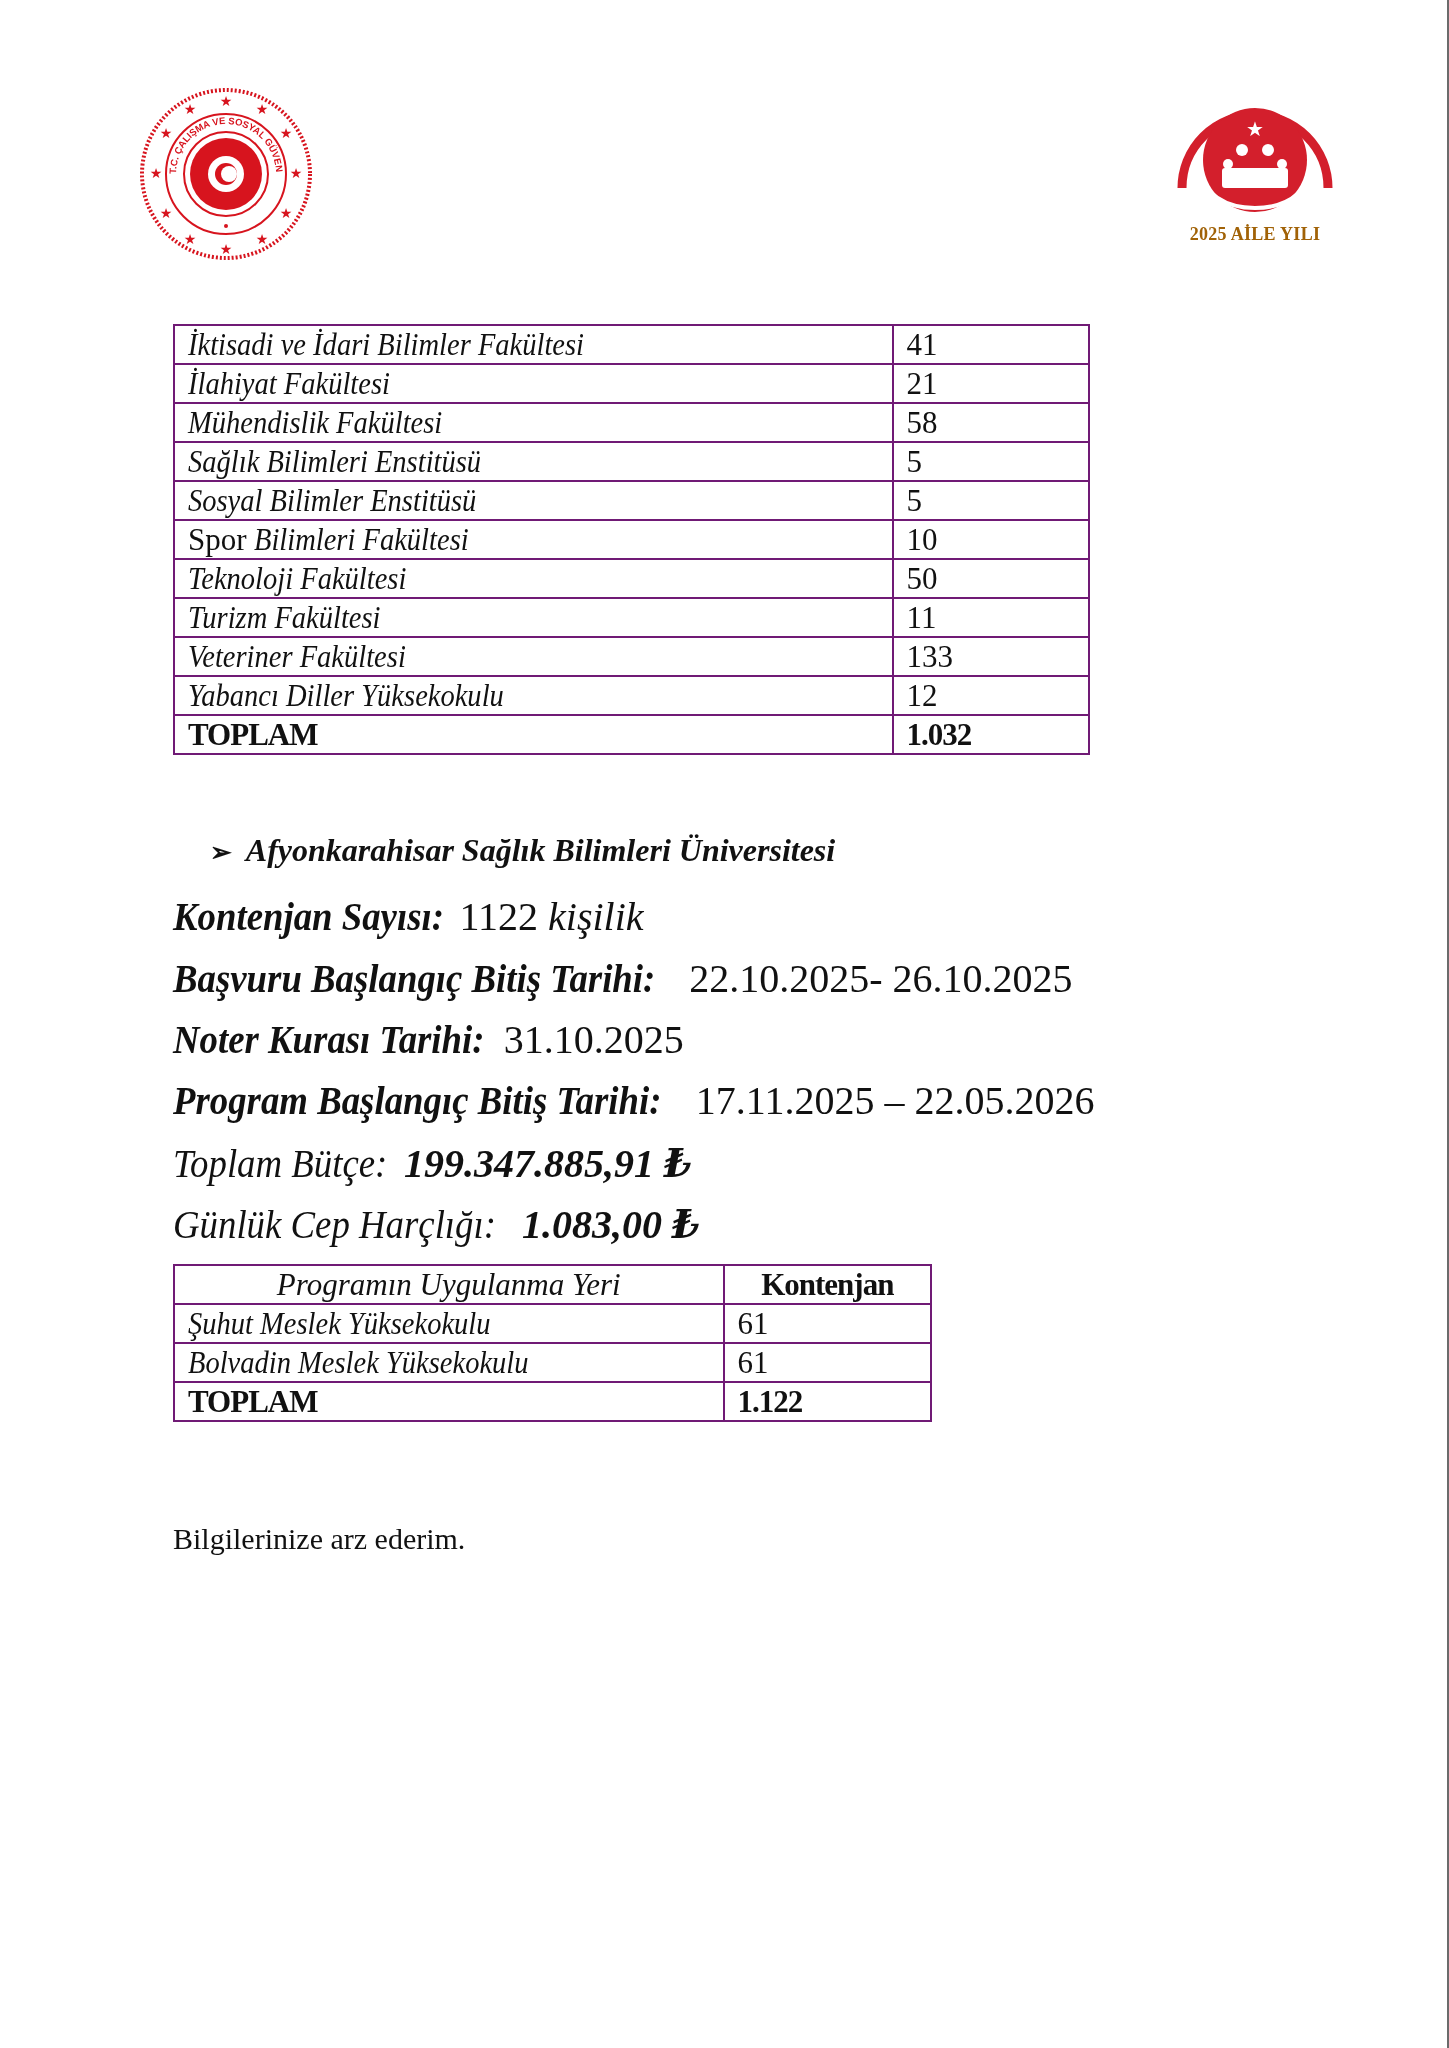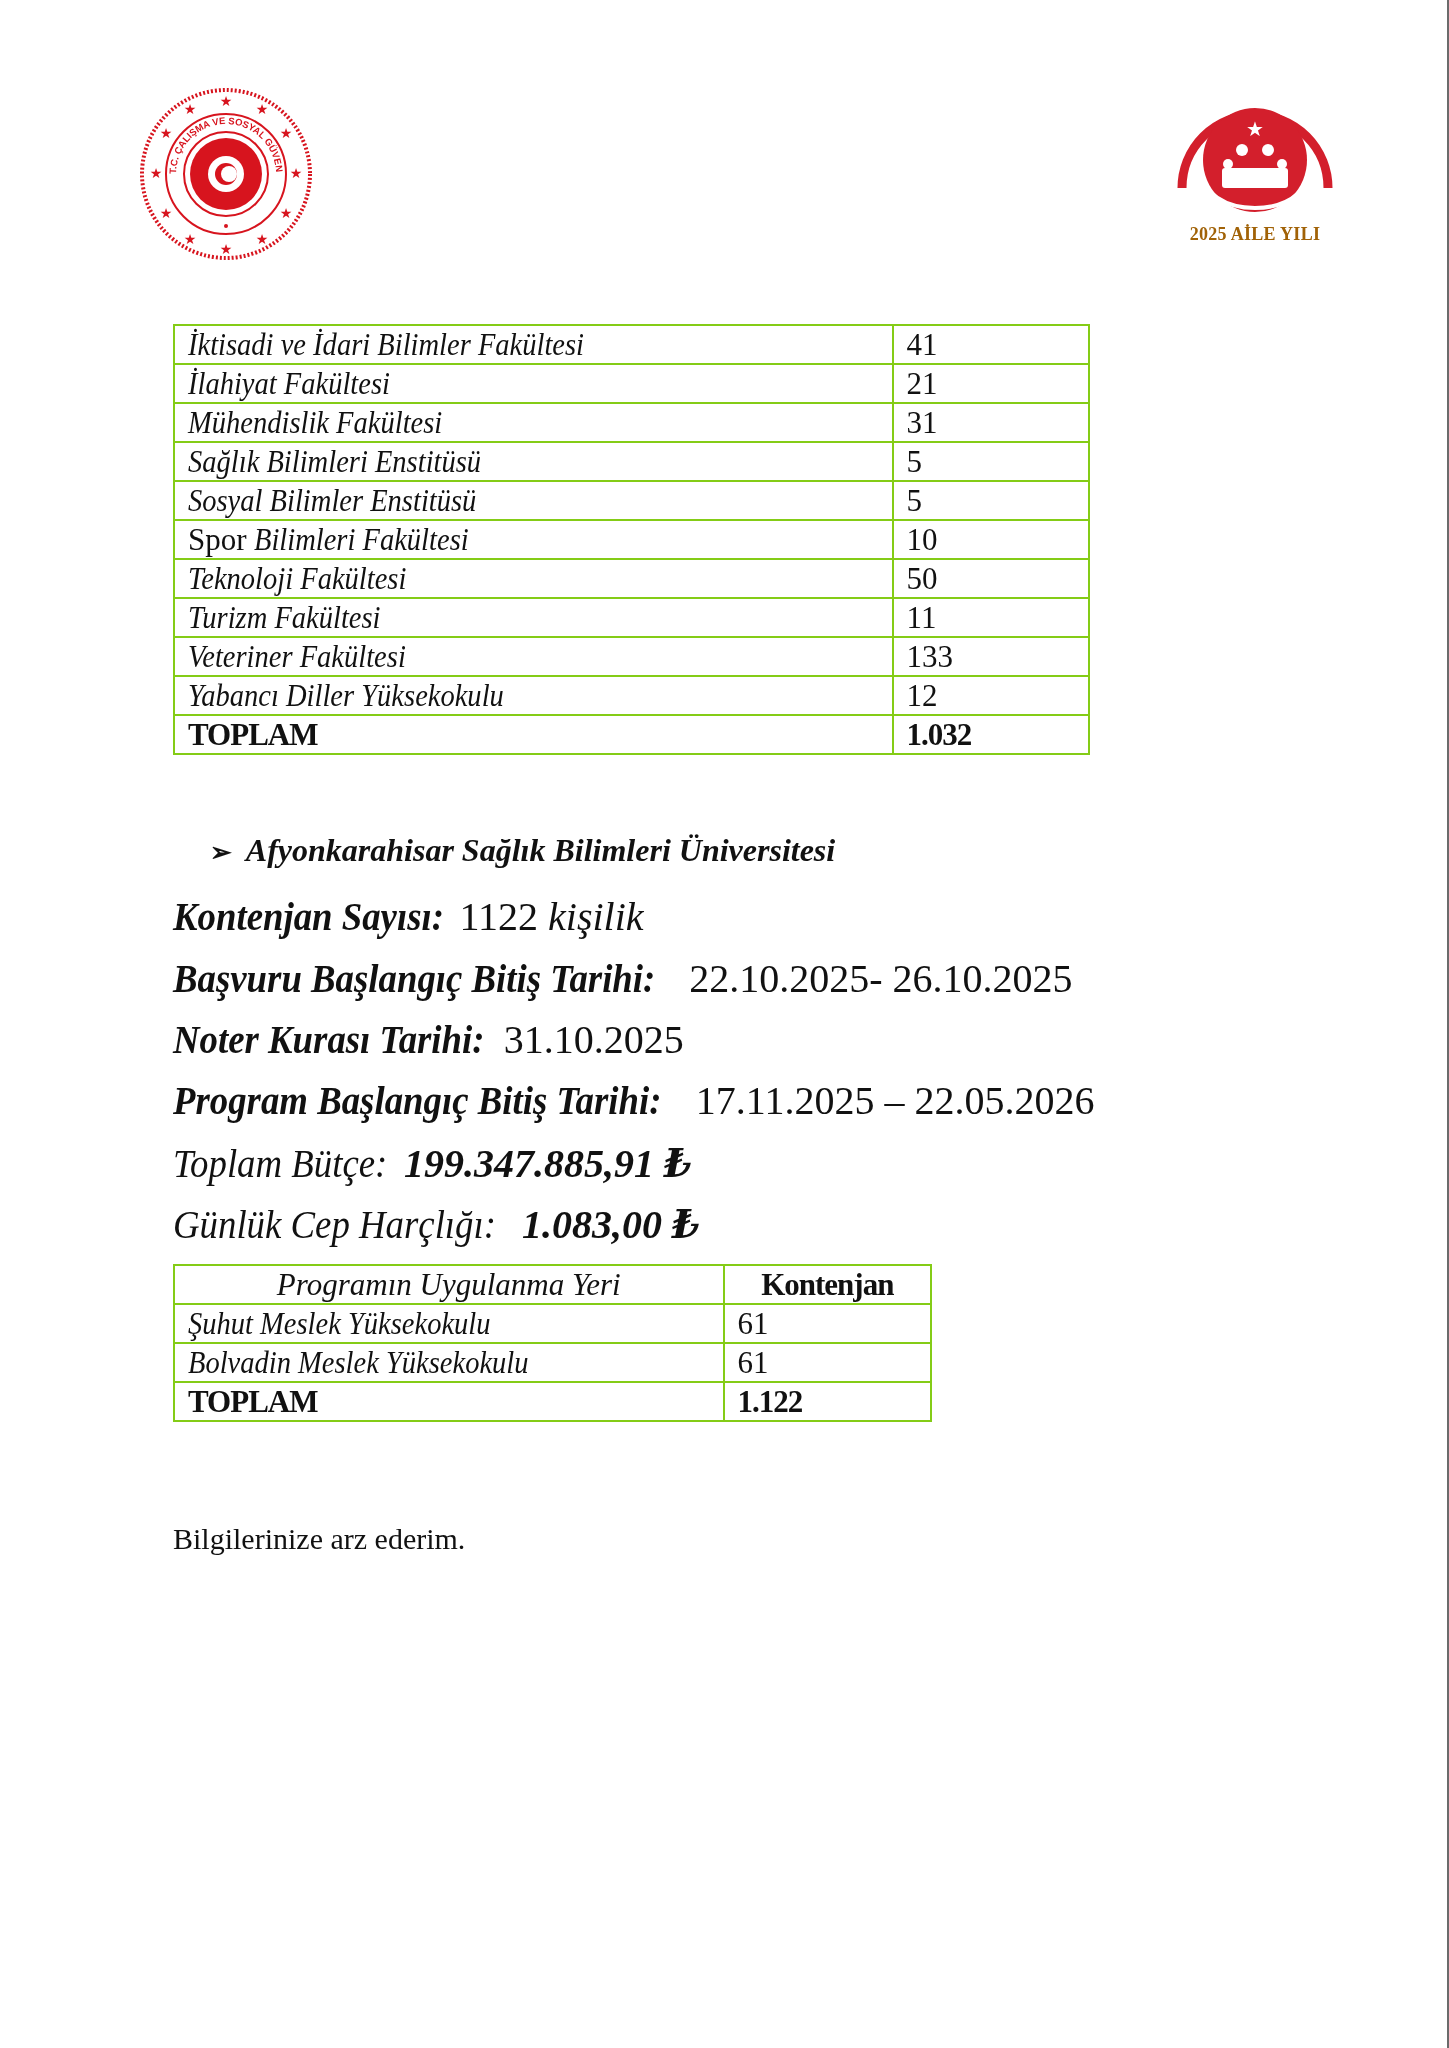--- a/index.html
+++ b/index.html
@@ -8,21 +8,21 @@
     font-family:"Liberation Serif","DejaVu Serif",serif; color:#111;
   }
   .edge { position:absolute; right:0; top:0; width:2px; height:2048px; background:#6b6b6b; }
   .logo-left { position:absolute; left:138px; top:86px; width:176px; height:176px; }
   .logo-right { position:absolute; left:1170px; top:88px; width:170px; height:160px; }
   .logo-right .caption {
     position:absolute; left:0; top:136px; width:170px; text-align:center;
     font-family:"Liberation Serif",serif; font-weight:bold; font-size:18px; color:#a16207; letter-spacing:0.3px;
   }
   table { border-collapse:collapse; position:absolute; }
-  td, th { border:2px solid #84cc16; padding:0 0 0 13px; height:37px; line-height:37px; font-size:31px; text-align:left; font-weight:normal; white-space:nowrap; }
+  td, th { border:2px solid #701a75; padding:0 0 0 13px; height:37px; line-height:37px; font-size:31px; text-align:left; font-weight:normal; white-space:nowrap; }
   .t1 { left:173px; top:324px; width:917px; }
   .t1 col.c1 { width:720px; }
   .t1 col.c2 { width:197px; }
   .t2 { left:173px; top:1264px; width:759px; }
   .t2 col.c1 { width:551px; }
   .t2 col.c2 { width:208px; }
   .it { font-style:italic; transform:scaleX(0.92); transform-origin:left center; display:inline-block; }
   .bd { font-weight:bold; letter-spacing:-1px; }
   .th-it { font-style:italic; font-weight:normal; text-align:center; padding:0; }
   .th-b { font-weight:bold; text-align:center; padding:0; letter-spacing:-1px; }
@@ -94,21 +94,21 @@
     <tr>
       <td><span class="it">İktisadi ve İdari Bilimler Fakültesi</span></td>
       <td>41</td>
     </tr>
     <tr>
       <td><span class="it">İlahiyat Fakültesi</span></td>
       <td>21</td>
     </tr>
     <tr>
       <td><span class="it">Mühendislik Fakültesi</span></td>
-      <td>31</td>
+      <td>58</td>
     </tr>
     <tr>
       <td><span class="it">Sağlık Bilimleri Enstitüsü</span></td>
       <td>5</td>
     </tr>
     <tr>
       <td><span class="it">Sosyal Bilimler Enstitüsü</span></td>
       <td>5</td>
     </tr>
     <tr>

